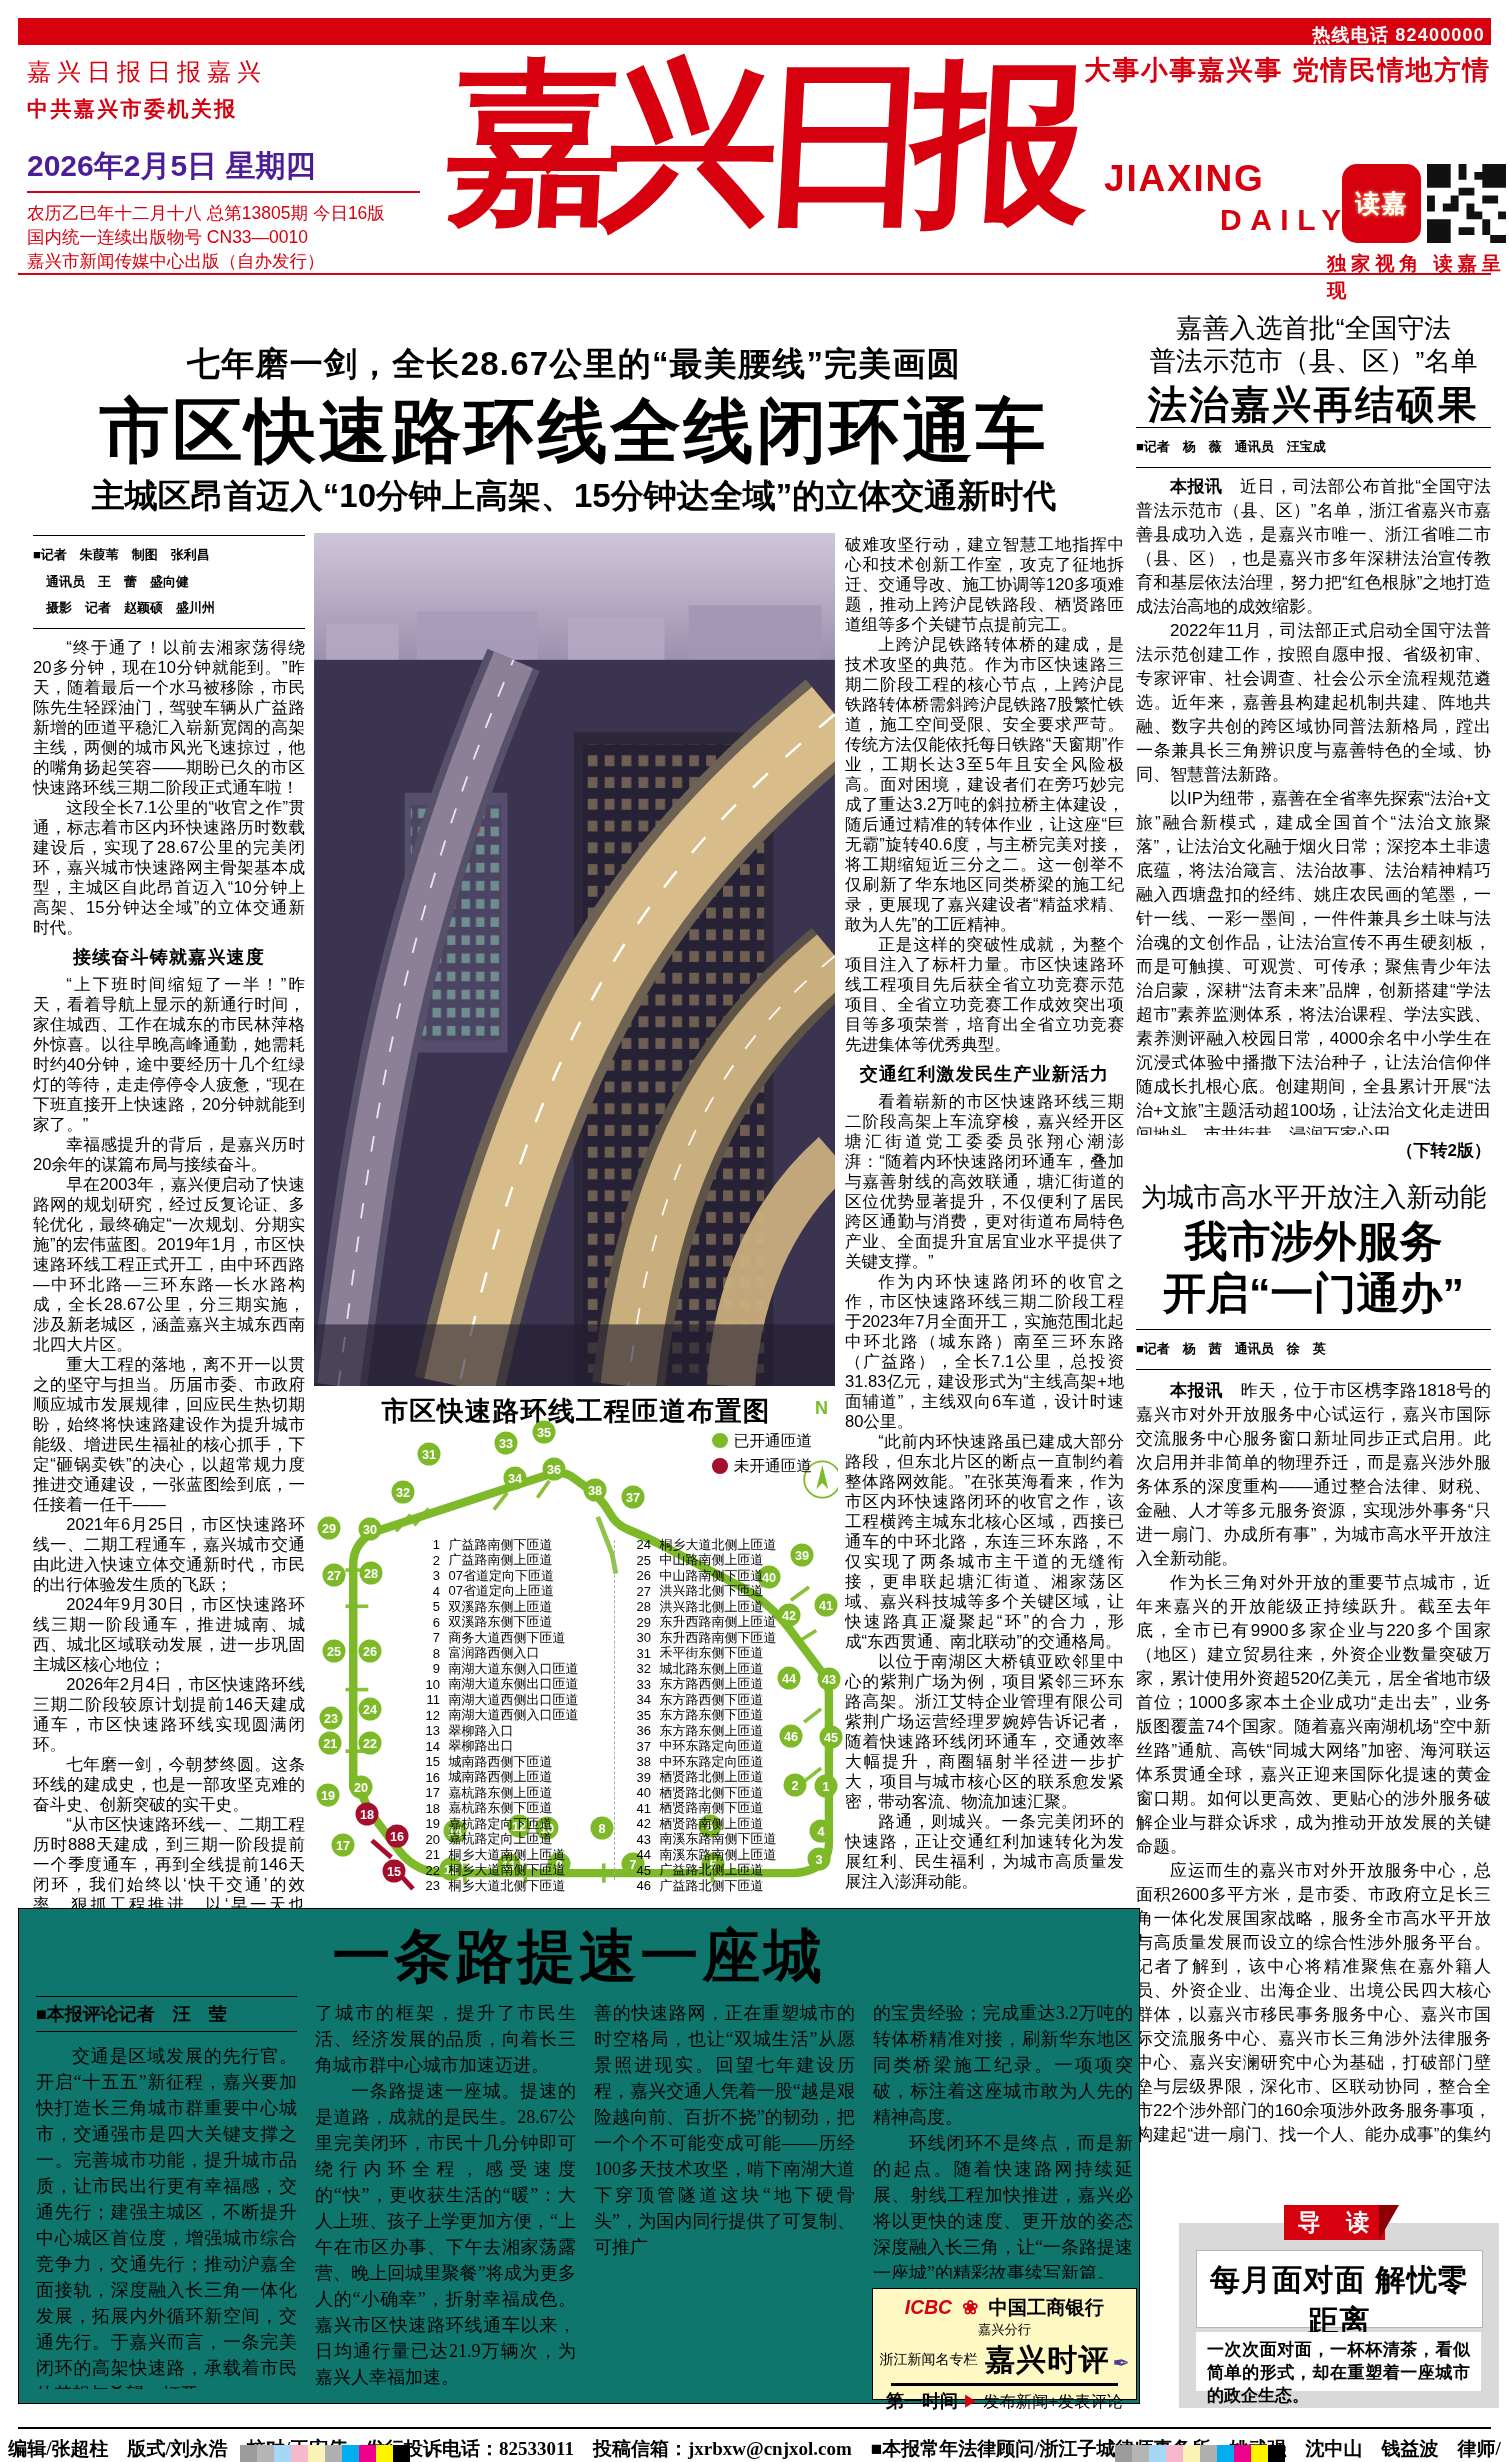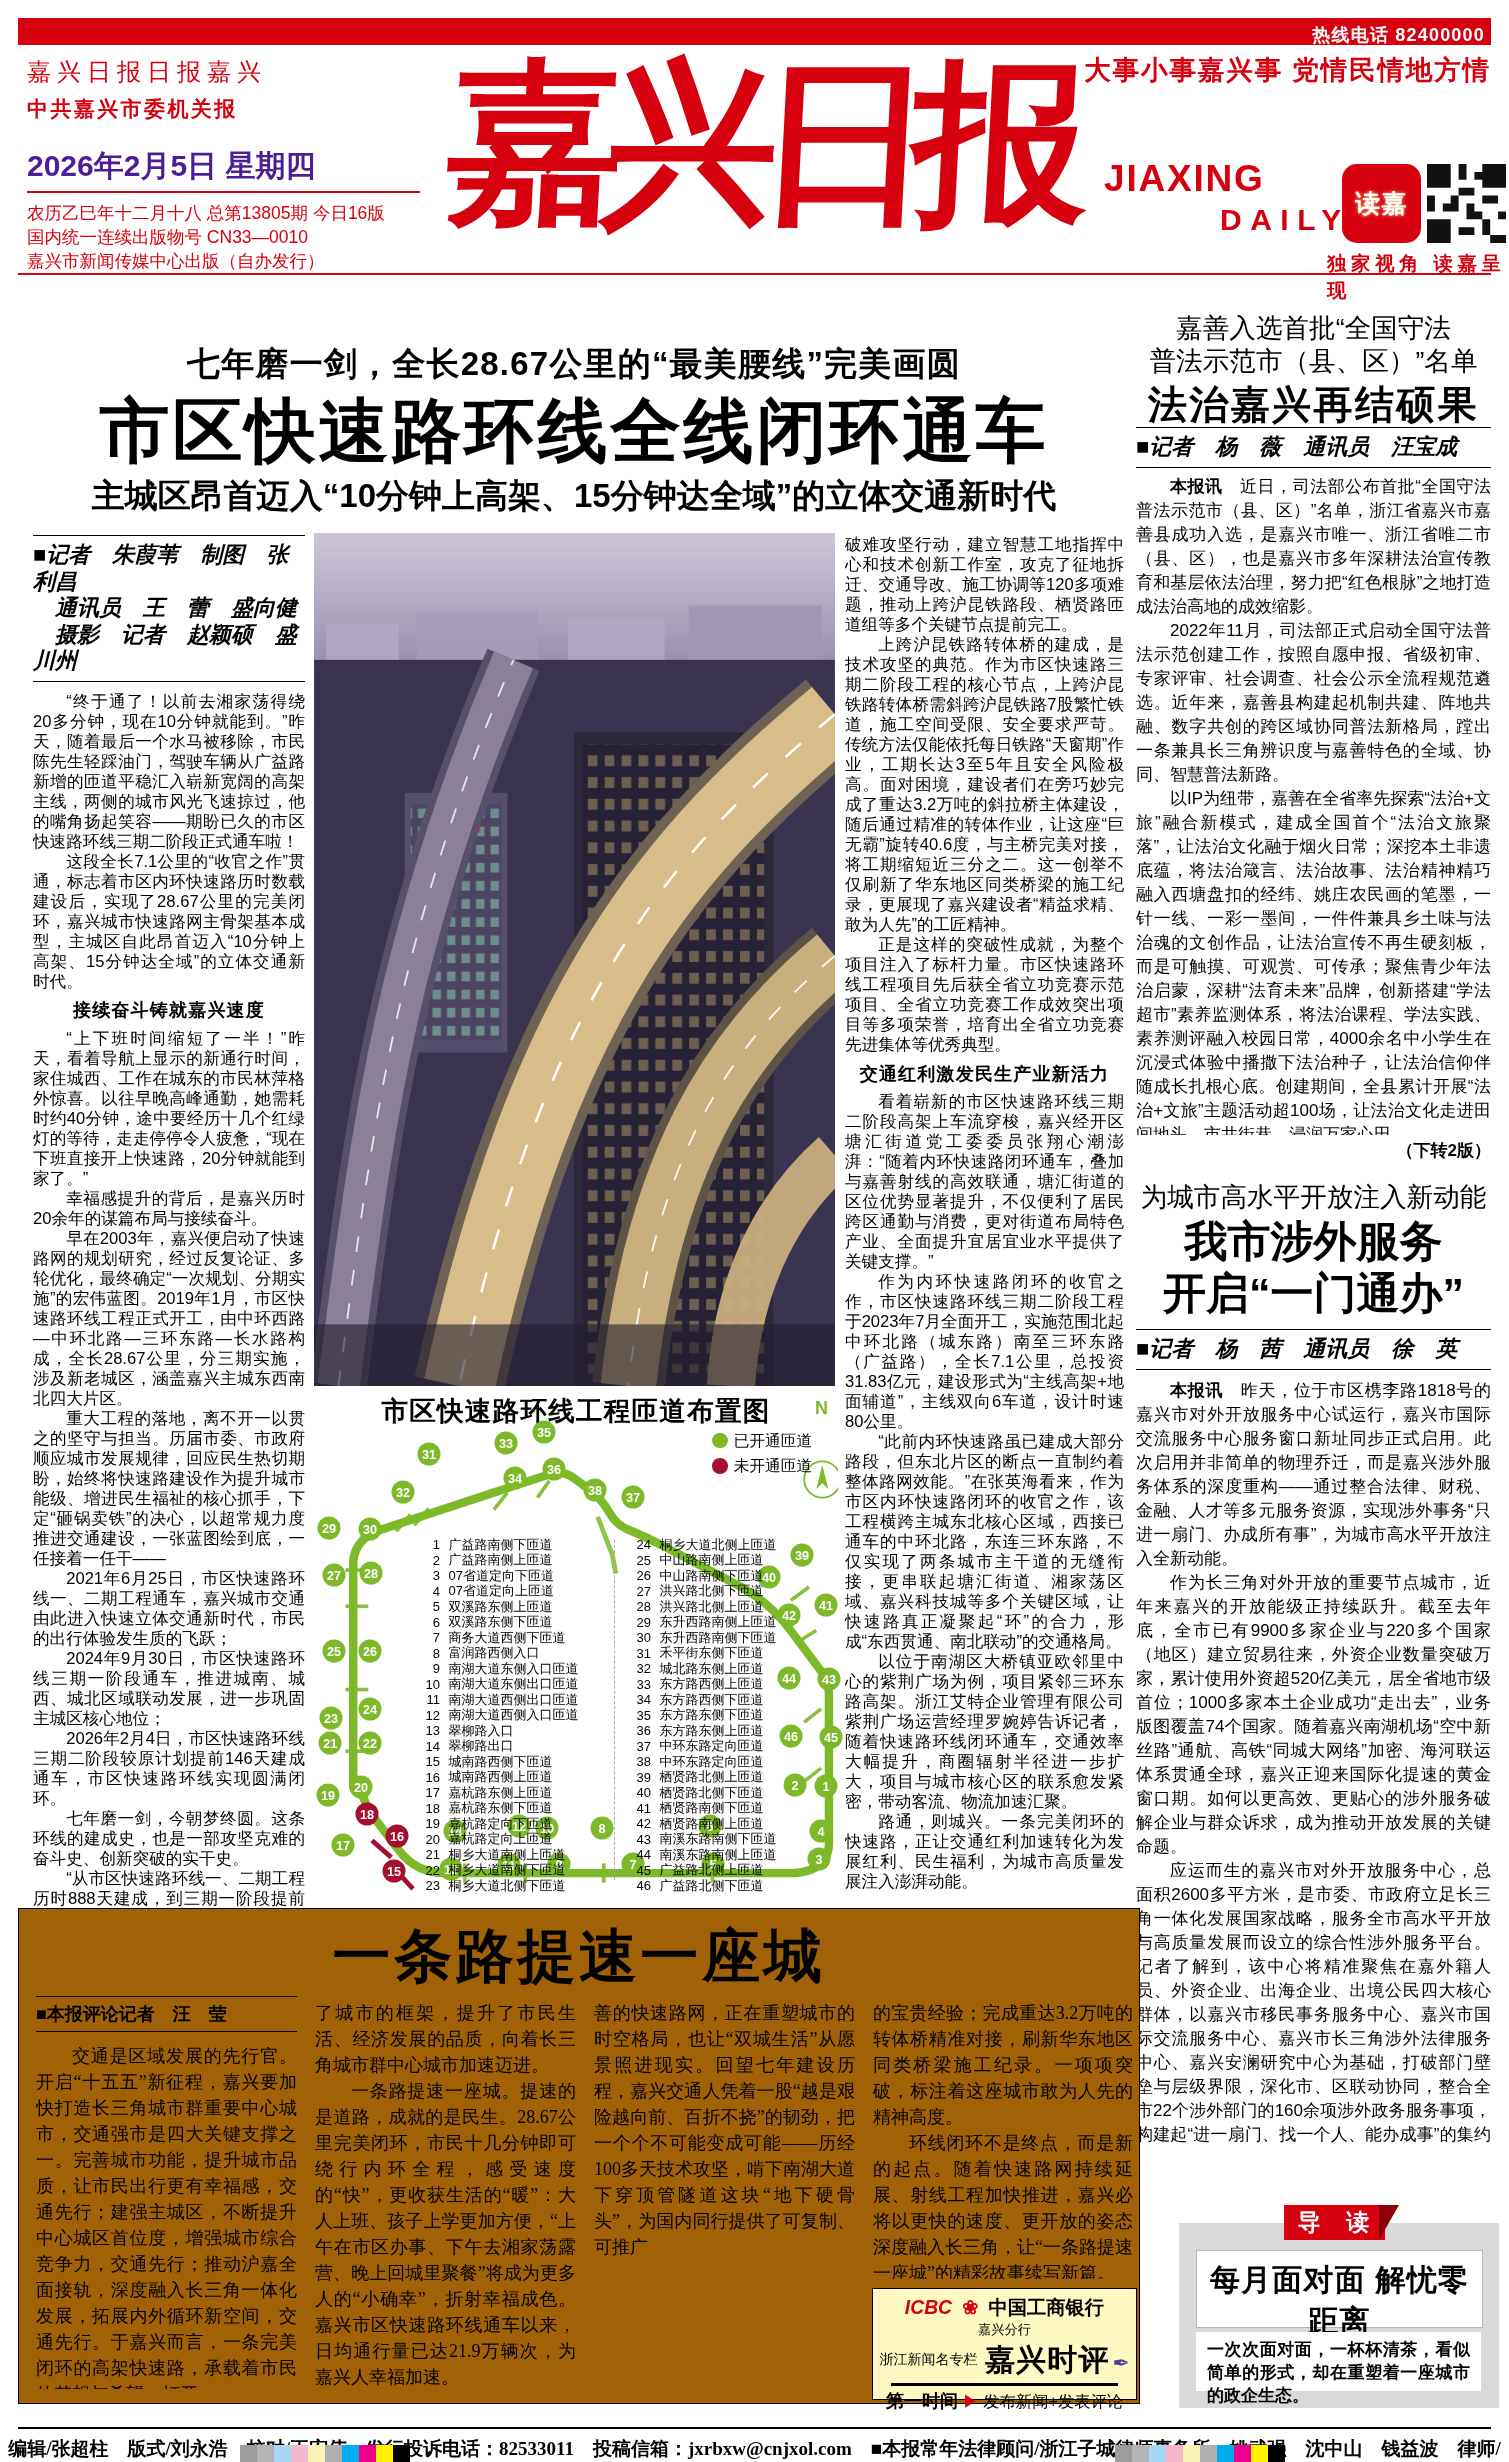--- a/index.html
+++ b/index.html
@@ -27,21 +27,21 @@
      text-shadow:0 0 3.6px #ffd780;letter-spacing:1.2px;}
   .qr{left:1427px;top:164px;width:79px;height:79px;}
   .appslogan{left:1327px;top:250px;font-size:19.3px;color:#d7000f;letter-spacing:4.8px;font-weight:bold;}
   .redrule{left:18px;top:273px;width:1473px;height:1.8px;background:#d7000f;}
   
   .kicker{left:18px;top:342px;width:1112px;text-align:center;font-size:33px;font-weight:600;letter-spacing:1.2px;}
   .mainhead{left:12px;top:385px;width:1124px;text-align:center;font-size:70px;font-weight:900;letter-spacing:3px;}
   .subhead{left:18px;top:474px;width:1112px;text-align:center;font-size:33px;font-weight:bold;}
   
   .bybox{border-top:1.8px solid #000;border-bottom:1.8px solid #000;padding:6px 0;}
-  .bybox p{margin:0;font-size:22px;font-weight:bold;line-height:26.6px;font-style:italic;}
+  .bybox p{margin:0;font-size:13px;font-weight:bold;line-height:26.6px;}
   
   .bodycol{font-size:16.6px;line-height:20px;overflow:hidden;}
   .bodycol p{margin:0;text-indent:2em;}
   .bodycol p.cont{text-indent:0;}
   .bodycol p.subhead-line{text-indent:0;text-align:center;font-weight:bold;font-size:18px;
       margin:8.5px 0;letter-spacing:1.2px;}
   .bodycol .lead{font-weight:bold;}
   .sidecol{font-size:17px;line-height:24px;overflow:hidden;}
   .sidecol p{margin:0;text-indent:2em;}
   .sidecol .lead{font-weight:bold;}
@@ -58,21 +58,21 @@
   .badge{position:absolute;width:23px;height:23px;border-radius:50%;background:#7db928;color:#fff;
      font-size:12.7px;font-weight:bold;display:flex;align-items:center;justify-content:center;
      transform:translate(-50%,-50%);}
   .badge.red{background:#a50f2d;}
   .ramplist{position:absolute;font-size:13px;}
   .ramp-row{display:flex;height:15.5px;align-items:center;}
   .ramp-row .rn{width:28px;text-align:right;padding-right:8.5px;flex:none;}
   .rampdivider{position:absolute;left:300px;top:127px;height:340px;border-left:1.2px dashed #aaa;}
   .compassN{position:absolute;font-size:18px;font-weight:bold;color:#7db928;}
   
-  .combox{left:18px;top:1908px;width:1120px;height:494px;border:1.8px solid #000;background:#a16207;}
+  .combox{left:18px;top:1908px;width:1120px;height:494px;border:1.8px solid #000;background:#0f766e;}
   .comhead{left:0;top:8.5px;width:100%;text-align:center;font-size:58px;font-weight:900;letter-spacing:3.6px;}
   .comcol{font-family:"Liberation Serif",serif;font-size:18px;line-height:26px;overflow:hidden;}
   .comcol p{margin:0;text-indent:2em;}
   .comcol p.cont{text-indent:0;}
   .combyline{border-top:1.8px solid #000;border-bottom:1.8px solid #000;padding:4.8px 0;
      font-size:18px;font-weight:bold;font-family:"Liberation Serif",serif;}
   
   .adbox{left:872px;top:2288px;width:263px;height:110px;border:1.8px solid #000;background:#fef9c3;text-align:center;}
   .icbcrow{margin-top:4.8px;font-size:19.3px;font-weight:bold;}
   .icbcrow .en{color:#d7000f;font-style:italic;margin-right:4.8px;}

